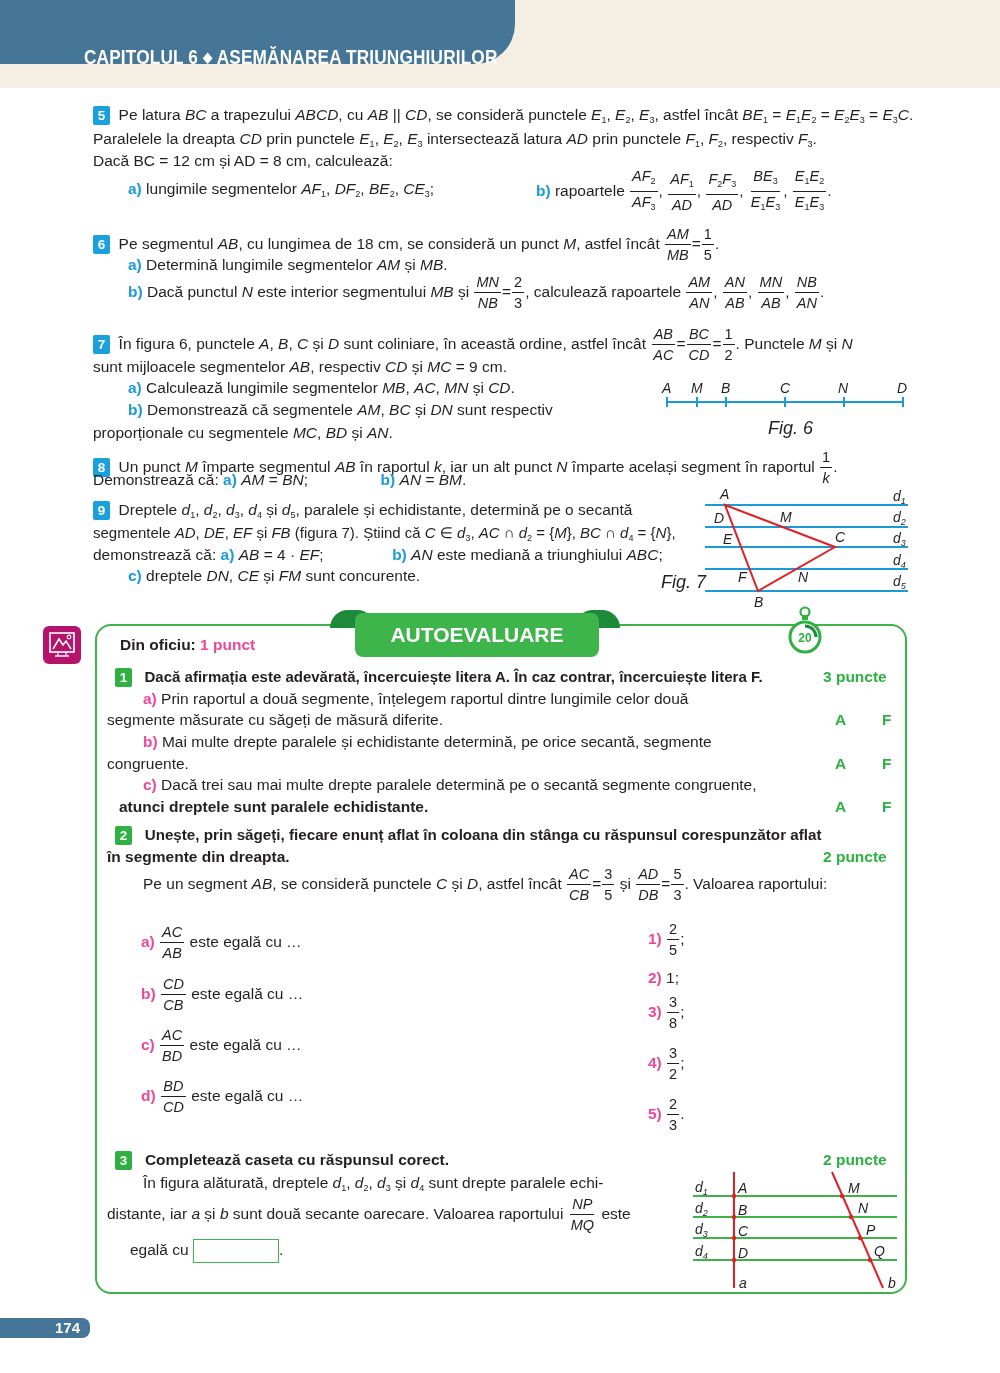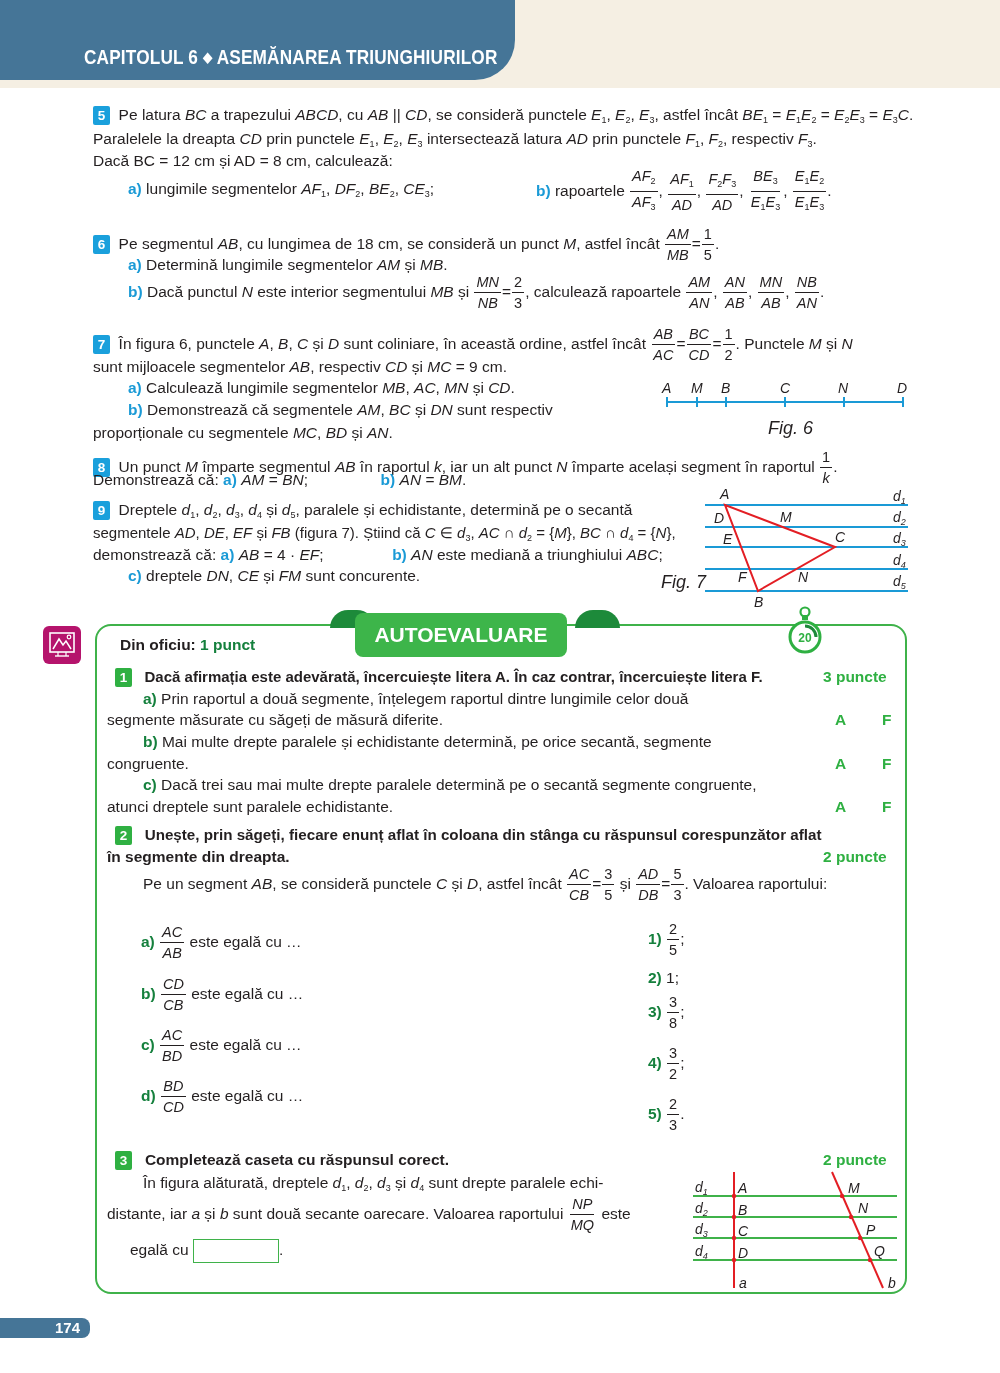--- a/index.html
+++ b/index.html
@@ -1,35 +1,35 @@
 <!DOCTYPE html>
 <html><head>
 <meta charset="utf-8">
 <style>
   * { box-sizing: border-box; margin: 0; padding: 0; }
   html, body { width: 1000px; height: 1373px; background: #ffffff; overflow: hidden; }
   body { position: relative; font-family: "Liberation Sans", sans-serif; color: #231f20; font-size: 15.5px; }
   .header-band { position: absolute; left: 0; top: 0; width: 1000px; height: 88px; background: #f5efe3; }
-  .header-blue { position: absolute; left: 0; top: 0; width: 515px; height: 80px; background: #457597; border-bottom-right-radius: 40px; }
+  .header-blue { position: absolute; left: 0; top: 0; width: 515px; height: 64px; background: #457597; border-bottom-right-radius: 40px; }
   .header-title { position: absolute; left: 84px; top: 46px; color: #fff; font-weight: bold; font-size: 20px; letter-spacing: 0.2px; font-family: "Liberation Sans", sans-serif; transform: scaleX(0.86); transform-origin: left; white-space: nowrap; }
   .abs { position: absolute; white-space: nowrap; }
   .num-badge { display: inline-block; width: 17px; height: 19px; color: #fff; font-weight: bold; font-size: 13.5px; text-align: center; line-height: 19px; border-radius: 2px; }
   .blue-badge { background: #1aa0dc; }
   .green-badge { background: #2fb042; }
   .lbl-blue { color: #1a9ad6; font-weight: bold; }
-  .lbl-green { color: #15803d; font-weight: bold; }
+  .lbl-green { color: #ec4899; font-weight: bold; }
   i { font-style: italic; }
   sub { font-size: 9px; vertical-align: -3px; }
   .frac { display: inline-flex; flex-direction: column; align-items: center; vertical-align: middle; font-size: 14.5px; line-height: 16px; margin: 0 1px; }
   .frac .n { border-bottom: 1px solid #231f20; padding: 0 2px 2px 2px; }
   .frac .d { padding: 2px 2px 0 2px; }
   .line { position: absolute; left: 93px; white-space: nowrap; }
   .para { position: absolute; white-space: nowrap; }
   .box { position: absolute; left: 95px; top: 624px; width: 812px; height: 670px; border: 2.5px solid #3fb24a; border-radius: 16px; }
-  .auto-tab { position: absolute; left: 355px; top: 613px; width: 212px; height: 44px; background: #3db54a; border-radius: 8px; color: #fff; font-weight: bold; font-size: 21px; text-align: center; line-height: 44px; }
+  .auto-tab { position: absolute; left: 355px; top: 613px; width: 244px; height: 44px; background: #3db54a; border-radius: 8px; color: #fff; font-weight: bold; font-size: 21px; text-align: center; line-height: 44px; }
   .auto-tab-l { position: absolute; left: 330px; top: 610px; width: 45px; height: 18px; background: #1d8a3a; border-radius: 22px 22px 0 0; }
   .auto-tab-r { position: absolute; left: 575px; top: 610px; width: 45px; height: 18px; background: #1d8a3a; border-radius: 22px 22px 0 0; }
   .af { position: absolute; color: #2fb042; font-weight: bold; }
   .answer-box { display: inline-block; width: 86px; height: 24px; border: 1.5px solid #3fb24a; vertical-align: middle; }
   .pageno { position: absolute; left: 0; top: 1318px; width: 90px; height: 20px; background: #457597; border-radius: 0 8px 8px 0; color: #fff; font-weight: bold; font-size: 15px; text-align: right; padding-right: 10px; line-height: 20px; }
   .fig-label { position: absolute; font-style: italic; font-size: 18px; }
   .media-icon { position: absolute; left: 43px; top: 626px; width: 38px; height: 38px; background: #b5146c; border-radius: 6px; }
 </style>
 </head>
 <body>
@@ -279,21 +279,21 @@
   <div class="para" style="left:107px;top:711px;">segmente măsurate cu săgeți de măsură diferite.</div>
   <div class="af" style="left:835px;top:711px;">A</div>
   <div class="af" style="left:882px;top:711px;">F</div>
 
   <div class="para" style="left:143px;top:733px;"><span class="lbl-green">b)</span> <span>Mai multe drepte paralele și echidistante determină, pe orice secantă, segmente</span></div>
   <div class="para" style="left:107px;top:755px;">congruente.</div>
   <div class="af" style="left:835px;top:755px;">A</div>
   <div class="af" style="left:882px;top:755px;">F</div>
 
   <div class="para" style="left:143px;top:776px;"><span class="lbl-green">c)</span> <span>Dacă trei sau mai multe drepte paralele determină pe o secantă segmente congruente,</span></div>
-  <div class="para" style="left:107px;top:798px;">atunci dreptele sunt paralele echidistante.</div>
+  <div class="para" style="left:119px;top:798px;font-weight:bold;">atunci dreptele sunt paralele echidistante.</div>
   <div class="af" style="left:835px;top:798px;">A</div>
   <div class="af" style="left:882px;top:798px;">F</div>
 </div>
 
 <div>
   <div class="para" style="left:115px;top:826px;font-weight:bold;font-size:15.2px;">
     <span class="num-badge green-badge">2</span>
     &nbsp;&nbsp;<span>Unește, prin săgeți, fiecare enunț aflat în coloana din stânga cu răspunsul corespunzător aflat</span>
   </div>
   <div class="para" style="left:107px;top:848px;font-weight:bold;">în segmente din dreapta.</div>

